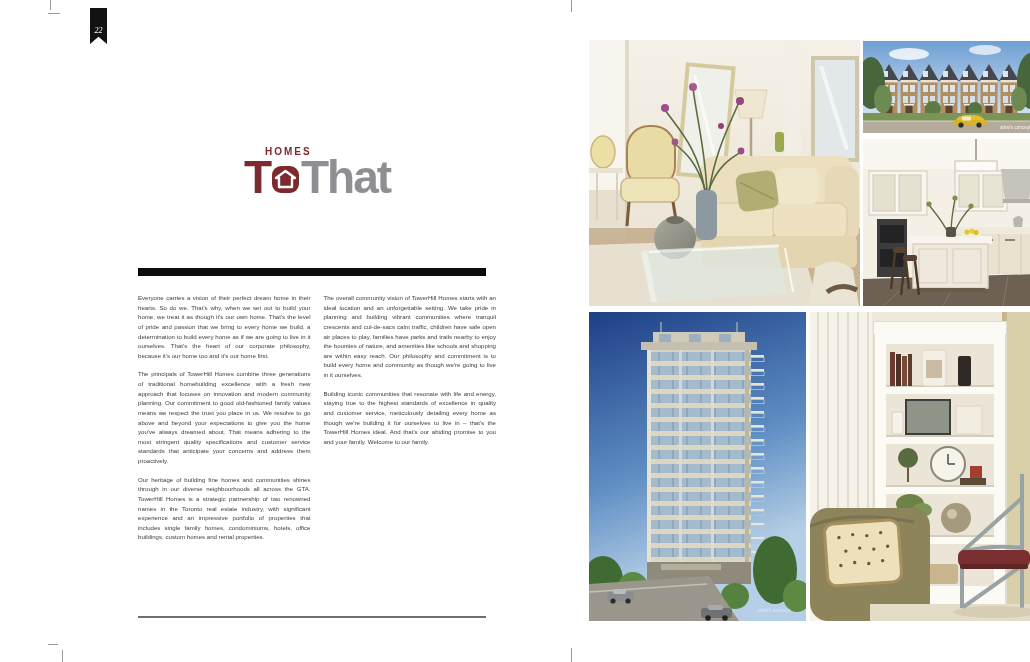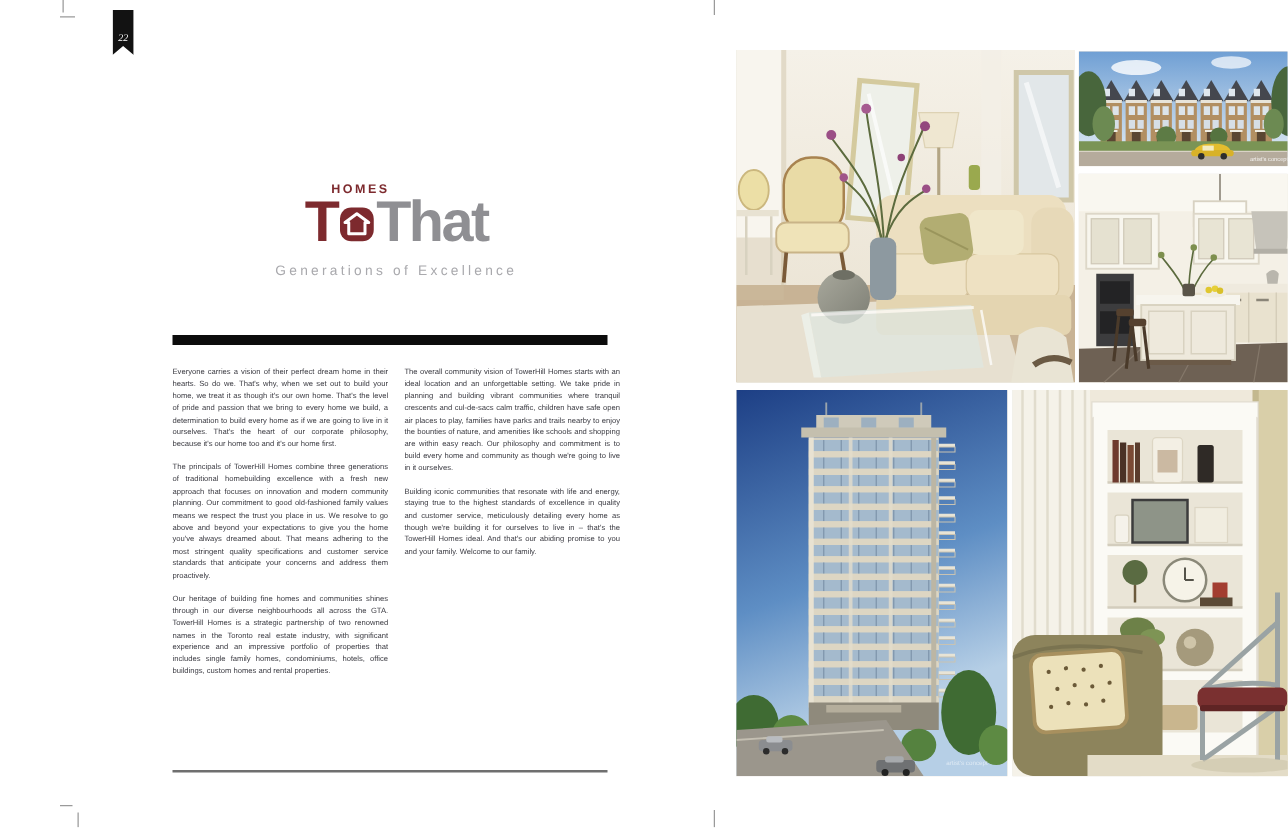--- a/index.html
+++ b/index.html
@@ -68,21 +68,20 @@
   <div class="logo-area">
     <div class="logo-row">
       <span class="logo-tower">T</span>
         <span class="logo-o">
           <svg width="27" height="27" viewBox="0 0 27 27">
             <polygon points="13.5,5 23,12 20,12 20,21 7,21 7,12 4,12" fill="none" stroke="#ffffff" stroke-width="2.4" stroke-linejoin="round"></polygon>
           </svg>
         </span>
         <span class="hill-wrap"><span class="homes">HOMES</span><span>That</span></span>
     </div>
-    <div class="tagline">Generations of Excellence</div>
   </div>
 
   <div class="divider"></div>
 
   <div class="columns">
     <div class="col">
       <p>Everyone carries a vision of their perfect dream home in their hearts. So do we. That's why, when we set out to build your home, we treat it as though it's our own home. That's the level of pride and passion that we bring to every home we build, a determination to build every home as if we are going to live in it ourselves. That's the heart of our corporate philosophy, because it's our home too and it's our home first.</p>
       <p>The principals of TowerHill Homes combine three generations of traditional homebuilding excellence with a fresh new approach that focuses on innovation and modern community planning. Our commitment to good old-fashioned family values means we respect the trust you place in us. We resolve to go above and beyond your expectations to give you the home you've always dreamed about. That means adhering to the most stringent quality specifications and customer service standards that anticipate your concerns and address them proactively.</p>
       <p>Our heritage of building fine homes and communities shines through in our diverse neighbourhoods all across the GTA. TowerHill Homes is a strategic partnership of two renowned names in the Toronto real estate industry, with significant experience and an impressive portfolio of properties that includes single family homes, condominiums, hotels, office buildings, custom homes and rental properties.</p>
     </div>

